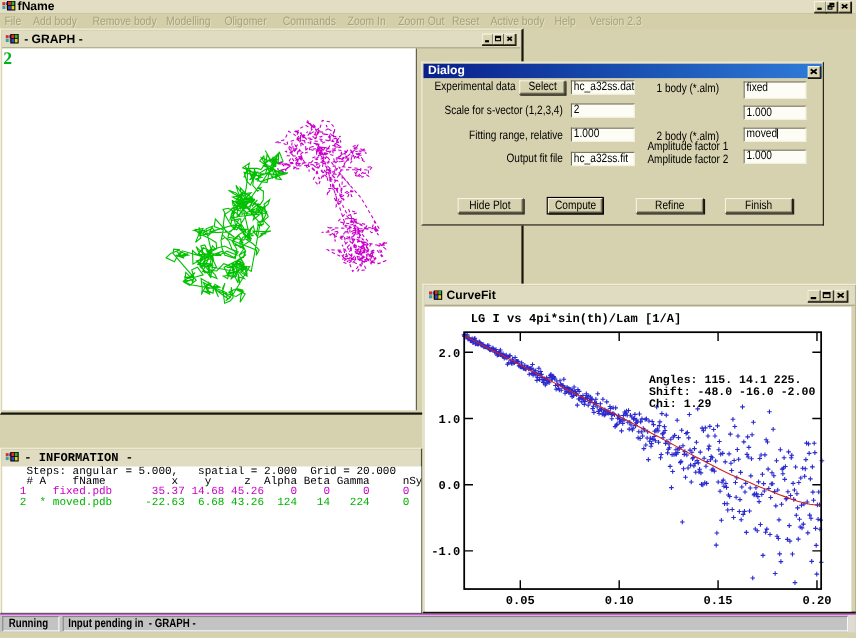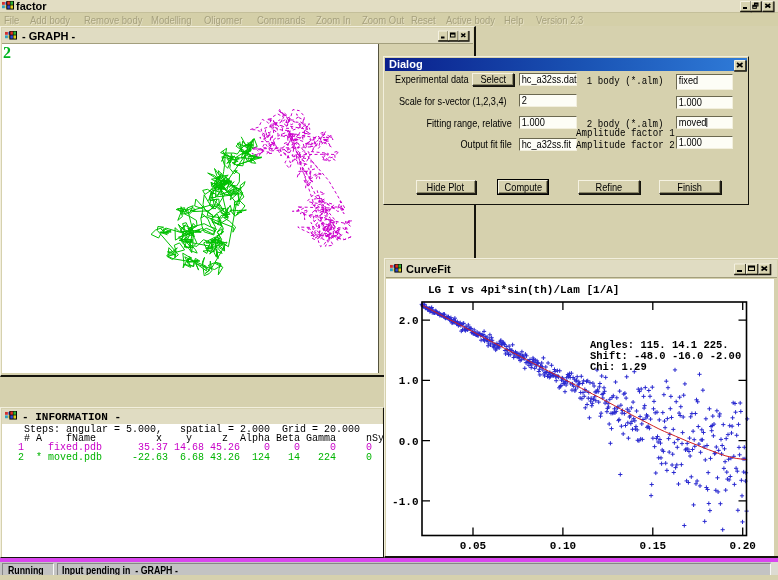--- a/index.html
+++ b/index.html
@@ -11,38 +11,38 @@
 .field>span { display:inline-block; transform:scaleX(0.84); transform-origin:0 50%; padding-left:2px; }
 .btn { position:absolute; background:#d6d1ae; text-align:center; color:#000;
   border:1px solid; border-color:#f5f2e2 #23211a #23211a #f5f2e2;
   box-shadow:inset -1px -1px 0 #8f8b6b, 1px 1px 0 #15140d; }
 .btn>span { display:inline-block; transform:scaleX(0.84); transform-origin:50% 50%; }
 .lbl { position:absolute; color:#000; white-space:nowrap; }
 .lbl>span { display:inline-block; transform:scaleX(0.83); }
 .lr>span { transform-origin:100% 50%; }
 .lc>span { transform-origin:50% 50%; }
 .lbl.lr { text-align:right; }
-.lbl.lc { text-align:center;font-family:Liberation Mono, monospace; }
+.lbl.lc { text-align:center; }
 pre { font-family:"Liberation Mono",monospace; }
 </style></head><body>
 <div class="abs" style="left:0;top:0;width:778px;height:13px;background:#e2ddc3;border-bottom:1px solid #c4bf9a;">
     <svg class="abs" style="left:2px;top:1px" width="16" height="11">
       <g transform="translate(0,0) scale(0.95)">
 <rect x="0" y="1" width="3" height="3" fill="#d03030"></rect>
         <rect x="3.6" y="1" width="3" height="3" fill="#3050c8"></rect>
 <rect x="0" y="4.6" width="3" height="3" fill="#30a0c0"></rect>
         <rect x="3.6" y="4.6" width="3" height="3" fill="#c8b830"></rect>
 <rect x="4.6" y="-0.5" width="8" height="9.5" fill="#000"></rect>
 <rect x="5.6" y="0.5" width="2.7" height="3.4" fill="#e03020"></rect>
         <rect x="8.9" y="0.5" width="2.7" height="3.4" fill="#30b030"></rect>
 <rect x="5.6" y="4.6" width="2.7" height="3.4" fill="#3048d0"></rect>
         <rect x="8.9" y="4.6" width="2.7" height="3.4" fill="#e0d020"></rect>
 </g>
     </svg>
-    <b class="abs" style="left:16px;top:0px;font-size:11px;">factor</b>
+    <b class="abs" style="left:16px;top:0px;font-size:11px;">fName</b>
     <svg class="abs" style="left:740px;top:1px" width="38" height="12">
       <rect x="0.5" y="0.5" width="10" height="9.5" fill="#d8d3b0"></rect>
       <path d="M0.5 10.0V0.5H10.5" stroke="#f4f1e1" stroke-width="1" fill="none"></path>
       <path d="M10.5 0.5V10.0H0.5" stroke="#5a573f" stroke-width="1" fill="none"></path>
       <path d="M11.2 0.5V10.7H0.2" stroke="#191710" stroke-width="1.2" fill="none"></path>
       <rect x="3.0" y="6.0" width="4" height="2" fill="#000"></rect>
       <rect x="11" y="0.5" width="10" height="9.5" fill="#d8d3b0"></rect>
       <path d="M11 10.0V0.5H21" stroke="#f4f1e1" stroke-width="1" fill="none"></path>
       <path d="M21 0.5V10.0H11" stroke="#5a573f" stroke-width="1" fill="none"></path>
       <path d="M21.7 0.5V10.7H10.7" stroke="#191710" stroke-width="1.2" fill="none"></path>
@@ -206,42 +206,42 @@
       <b class="abs" style="left:4px;top:0px;color:#fff;">Dialog</b>
     </div>
     <svg class="abs" style="left:350px;top:2.5px" width="13" height="12">
       <rect x="0.5" y="0.5" width="11" height="10" fill="#d8d3b0"></rect>
       <path d="M0.5 10.5V0.5H11.5" stroke="#f4f1e1" stroke-width="1" fill="none"></path>
       <path d="M11.5 0.5V10.5H0.5" stroke="#5a573f" stroke-width="1" fill="none"></path>
       <path d="M12.2 0.5V11.2H0.2" stroke="#191710" stroke-width="1.2" fill="none"></path>
       <path d="M3.0 3.0L8.5 7.0M8.5 3.0L3.0 7.0" stroke="#000" stroke-width="1.6"></path>
     </svg>
     <div class="lbl lr" style="left:-55px;top:16px;width:140px;"><span>Experimental data</span></div>
-    <div class="lbl lr" style="left:-12px;top:38px;width:140px;text-align:center;"><span>Scale for s-vector (1,2,3,4)</span></div>
+    <div class="lbl lr" style="left:-12px;top:38px;width:140px;"><span>Scale for s-vector (1,2,3,4)</span></div>
     <div class="lbl lr" style="left:-12px;top:59.5px;width:140px;"><span>Fitting range, relative</span></div>
     <div class="lbl lr" style="left:-12px;top:81px;width:140px;"><span>Output fit file</span></div>
     <div class="btn" style="left:88px;top:15.5px;width:42px;height:13px;line-height:11px;"><span>Select</span></div>
     <div class="field" style="left:134.5px;top:15.5px;width:58px;height:13px;"><span>hc_a32ss.dat</span></div>
     <div class="field" style="left:134.5px;top:37px;width:58px;height:13px;"><span>2</span></div>
     <div class="field" style="left:134.5px;top:58.5px;width:58px;height:13px;"><span>1.000</span></div>
     <div class="field" style="left:134.5px;top:80.5px;width:58px;height:13px;"><span>hc_a32ss.fit</span></div>
     <div class="lbl lc" style="left:161px;top:18px;width:160px;"><span>1 body (*.alm)</span></div>
     <div class="lbl lc" style="left:161px;top:26px;width:160px;margin-top:44px;"><span>Amplitude factor 1</span></div>
     <div class="lbl lc" style="left:161px;top:60.5px;width:160px;"><span>2 body (*.alm)</span></div>
     <div class="lbl lc" style="left:161px;top:81.5px;width:160px;"><span>Amplitude factor 2</span></div>
     <div class="field" style="left:292px;top:17px;width:57px;height:16px;"><span>fixed</span></div>
     <div class="field" style="left:292px;top:38.5px;width:57px;height:13px;"><span>1.000</span></div>
     <div class="field" style="left:292px;top:58.5px;width:57px;height:13px;"><span>moved<i style="display:inline-block;width:1.2px;height:9px;background:#000;vertical-align:-1px;"></i></span></div>
     <div class="field" style="left:292px;top:78.5px;width:57px;height:13px;"><span>1.000</span></div>
     <div class="btn" style="left:31.5px;top:123px;width:60px;height:14px;line-height:12px;"><span>Hide Plot</span></div>
     <div class="btn" style="left:114px;top:123px;width:50px;height:14px;line-height:12px;outline:1px solid #000;"><span>Compute</span></div>
     <div class="btn" style="left:193.5px;top:123px;width:62px;height:14px;line-height:12px;text-align:center;"><span>Refine</span></div>
     <div class="btn" style="left:274.5px;top:123px;width:62px;height:14px;line-height:12px;"><span>Finish</span></div>
   </div>
-<div class="abs" style="left:0;top:558px;width:778px;height:17px;background:#c3c3c3;border-top:4px solid #d946ef;">
+<div class="abs" style="left:0;top:558px;width:778px;height:17px;background:#c3c3c3;border-top:1px solid #d946ef;">
     <div class="abs" style="left:1.5px;top:1px;width:52.5px;height:14px;border:1px solid;border-color:#868686 #f8f8f8 #f8f8f8 #868686;">
       <b style="position:absolute;left:5px;top:0px;display:inline-block;transform:scaleX(0.8);transform-origin:0 50%;white-space:pre;">Running</b>
     </div>
     <div class="abs" style="left:56.5px;top:1px;width:714px;height:14px;border:1px solid;border-color:#868686 #f8f8f8 #f8f8f8 #868686;">
       <b style="position:absolute;left:4px;top:0px;display:inline-block;transform:scaleX(0.8);transform-origin:0 50%;white-space:pre;">Input pending in  - GRAPH -</b>
     </div>
     <div class="abs" style="left:771px;top:0;width:7px;height:17px;background:#dddbd2;"></div>
   </div>
 <div class="abs" style="left:0;top:575px;width:778px;height:5px;background:#d6d1ae;"></div>
 

